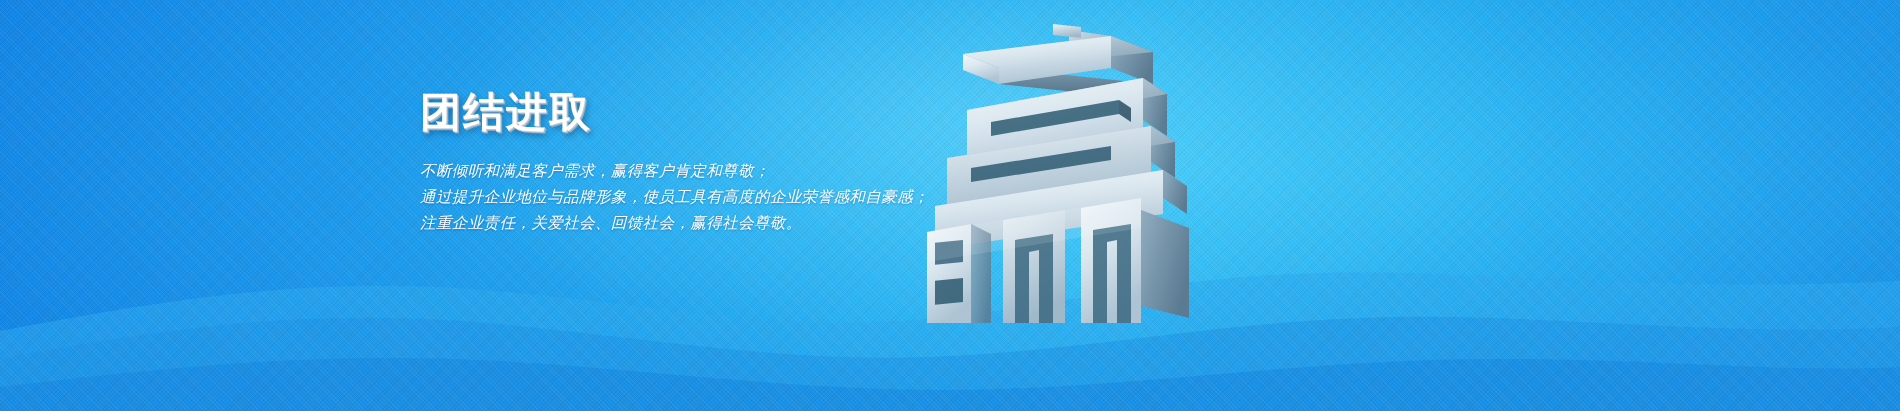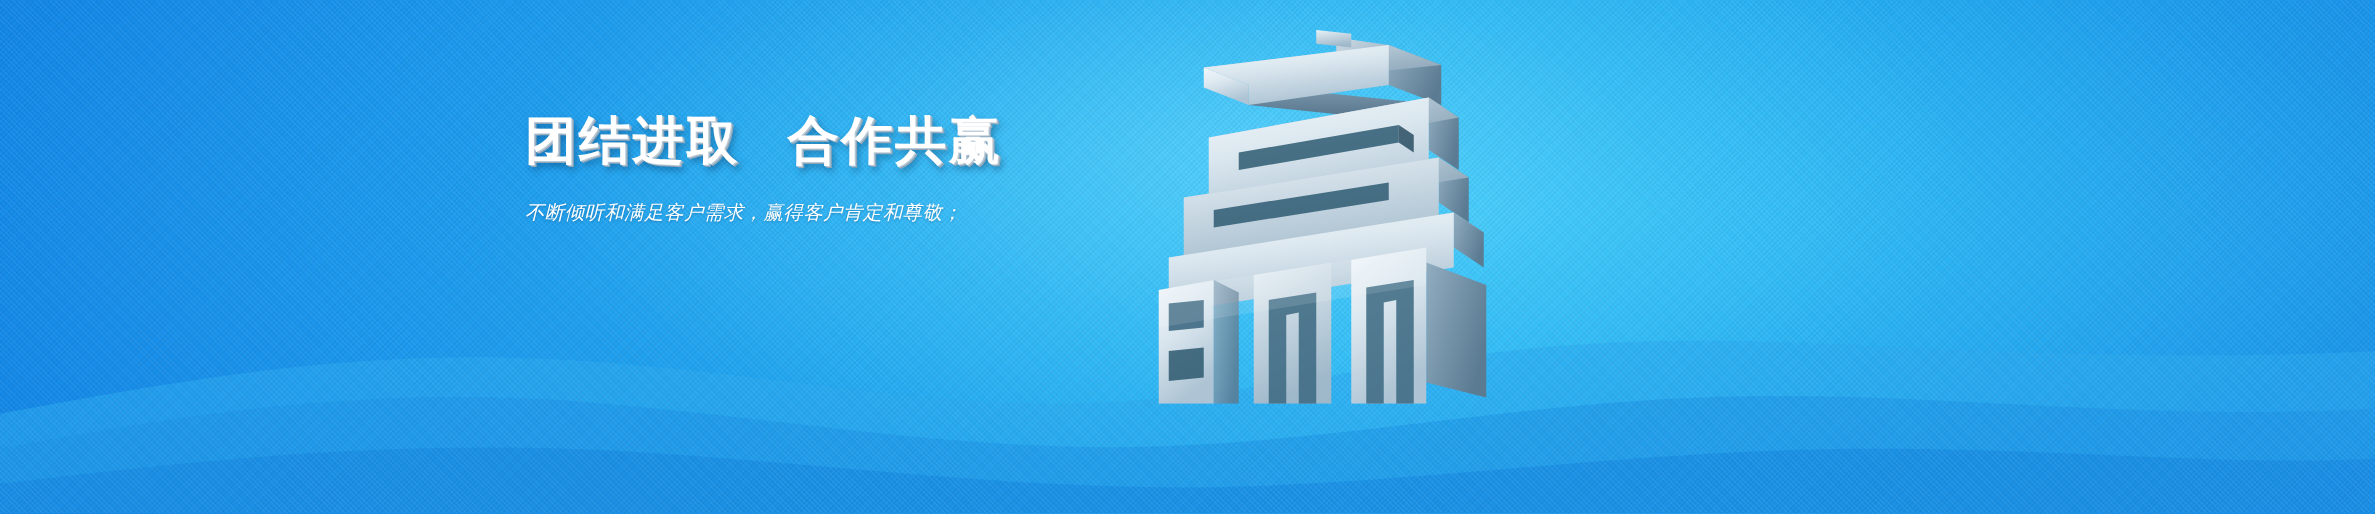--- a/index.html
+++ b/index.html
@@ -155,22 +155,23 @@
 
       <path d="M22,214 L236,180 L236,210 L22,244 Z" fill="#ffffff" opacity=".12"></path>
     </svg>
   </div>
 
   <div class="copy">
 
     <div class="headline">
       <span>团结进取</span>
       <span class="gap"></span>
-      <span>合作共赢</span>
     </div>
 
     <div class="sublines">
       <div class="subline">不断倾听和满足客户需求，赢得客户肯定和尊敬；</div>
+      <div class="subline">通过提升企业地位与品牌形象，使员工具有高度的企业荣誉感和自豪感；</div>
+      <div class="subline">注重企业责任，关爱社会、回馈社会，赢得社会尊敬。</div>
     </div>
 
   </div>
 
 </div>
 
 </body></html>

